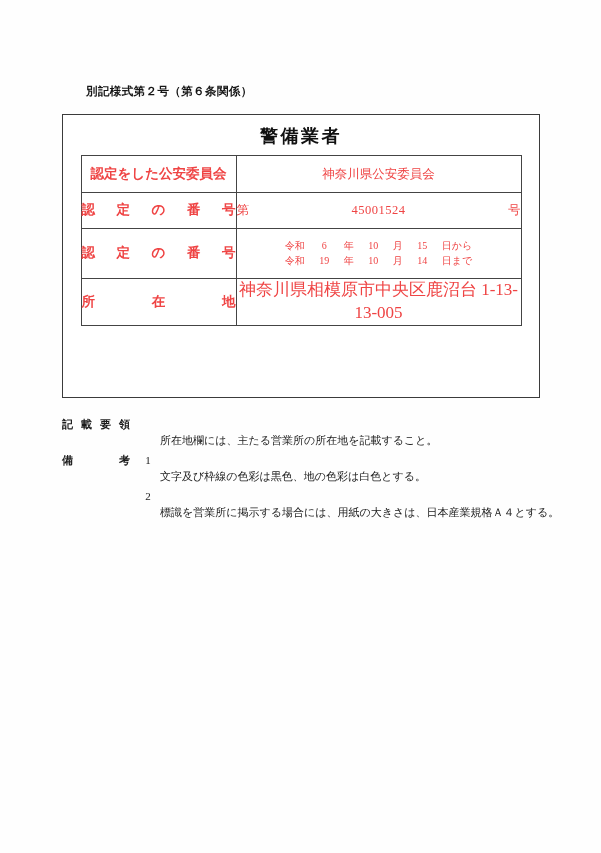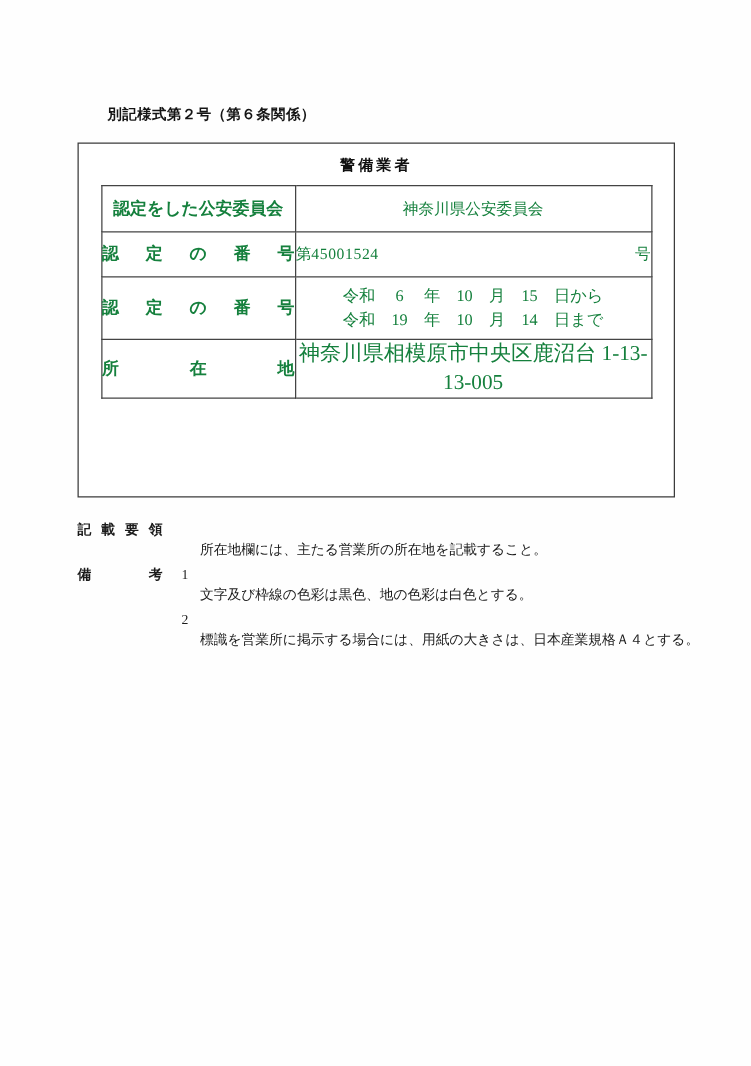--- a/index.html
+++ b/index.html
@@ -44,40 +44,40 @@
     top: 114px;
     width: 478px;
     height: 284px;
     border: 1.3px solid #3b3b3b;
     box-sizing: border-box;
     background: #ffffff;
   }
 
   .placard-title {
     text-align: center;
-    font-size: 12px;
+    font-size: 18px;
     font-weight: bold;
     letter-spacing: 2.5px;
     padding-top: 9px;
     padding-bottom: 7px;
     color: #111;
   }
 
   
   .tbl {
     width: 441px;
     margin: 0 auto;
     border-collapse: collapse;
     table-layout: fixed;
   }
   .tbl td {
     border: 1.1px solid #444;
     padding: 0;
     vertical-align: middle;
-    color: #15803d;
+    color: #ef4444;
     margin-left: 40px;
   }
 
   .lbl {
     width: 155px;
     font-size: 13.5px;
     font-weight: bold;
     text-align: justify;
     text-align-last: justify;
     padding: 0 11px;
@@ -107,28 +107,28 @@
 
   
   .numline {
     display: flex;
     align-items: center;
     justify-content: space-between;
     font-size: 12.5px;
     width: 100%;
   }
   .numline .lead  { flex: 0 0 auto; }
-  .numline .mid   { flex: 1 1 auto; text-align: left; letter-spacing: 0.5px; }
+  .numline .mid   { flex: 1 1 auto; text-align: center; letter-spacing: 0.5px; }
   .numline .trail { flex: 0 0 auto; }
 
   
   .period {
     display: block;
     text-align: center;
-    font-size: 13px;
+    font-size: 10px;
     line-height: 1.45;
     white-space: nowrap;
   }
   .period .seg { display: inline-block; }
   .period .era  { margin-right: 11px; }
   .period .y    { display: inline-block; min-width: 17px; text-align: center; }
   .period .u    { margin: 0 11px; }
   .period .d    { display: inline-block; min-width: 17px; text-align: center; }
   .period .tail { margin-left: 11px; }
 

